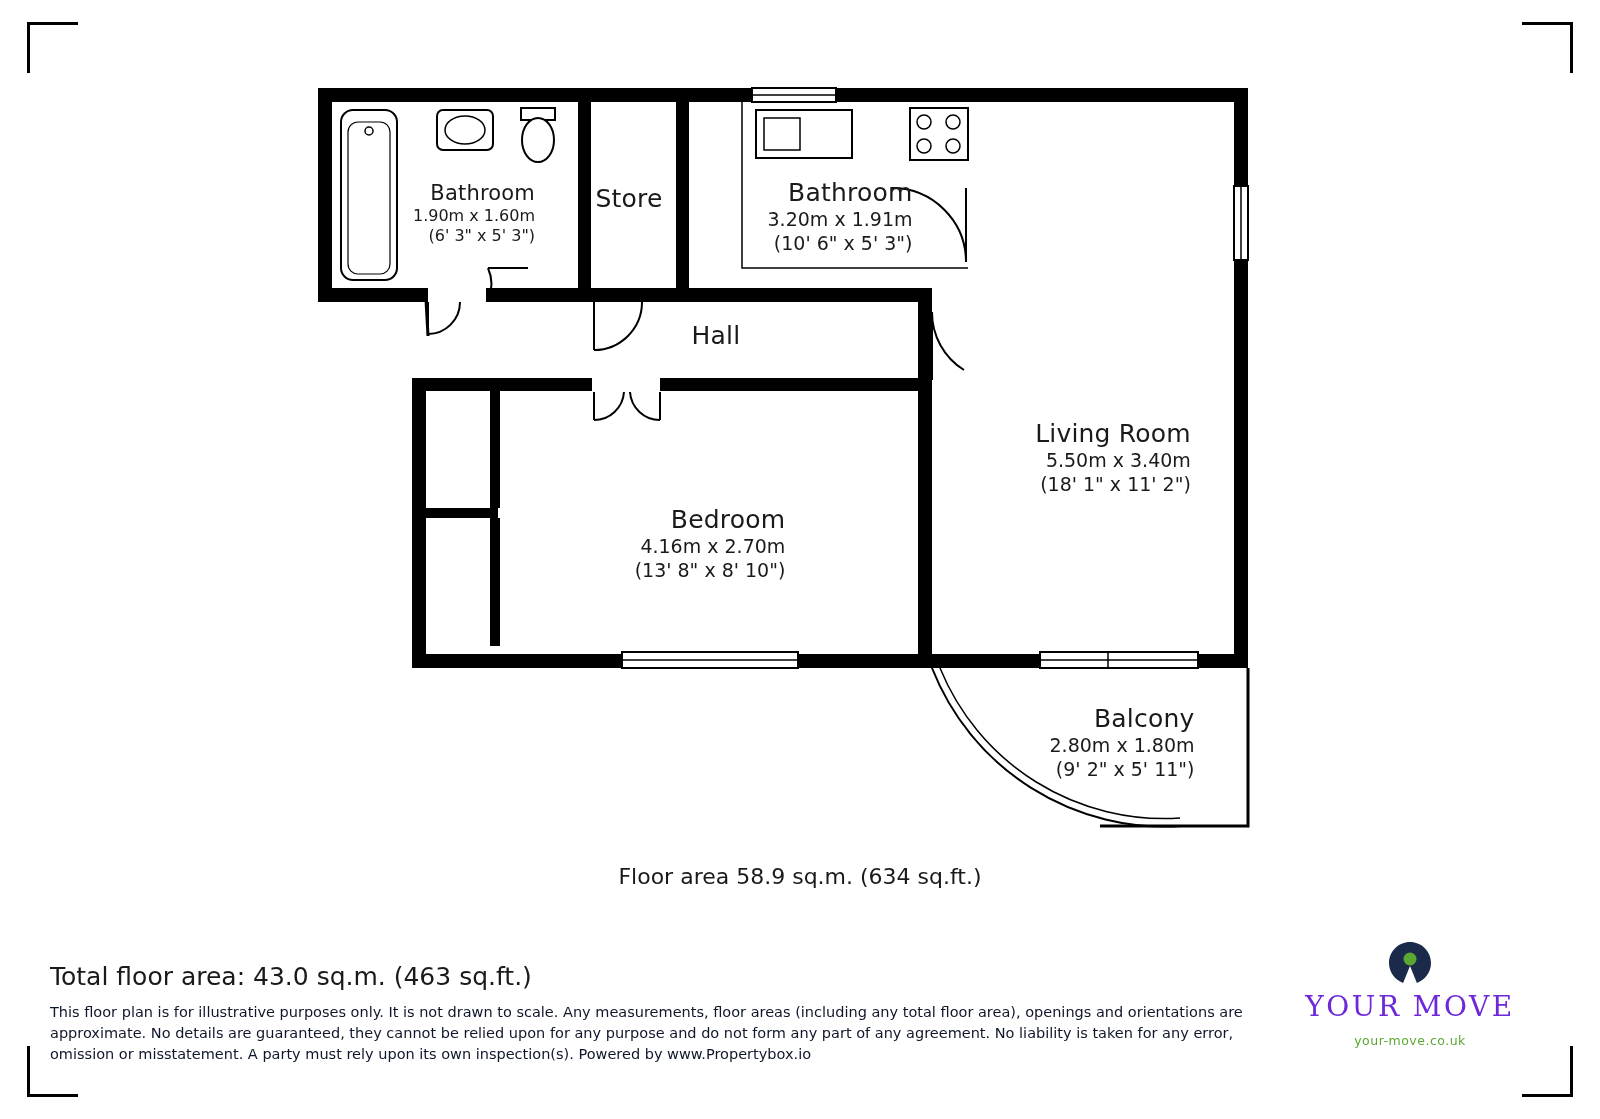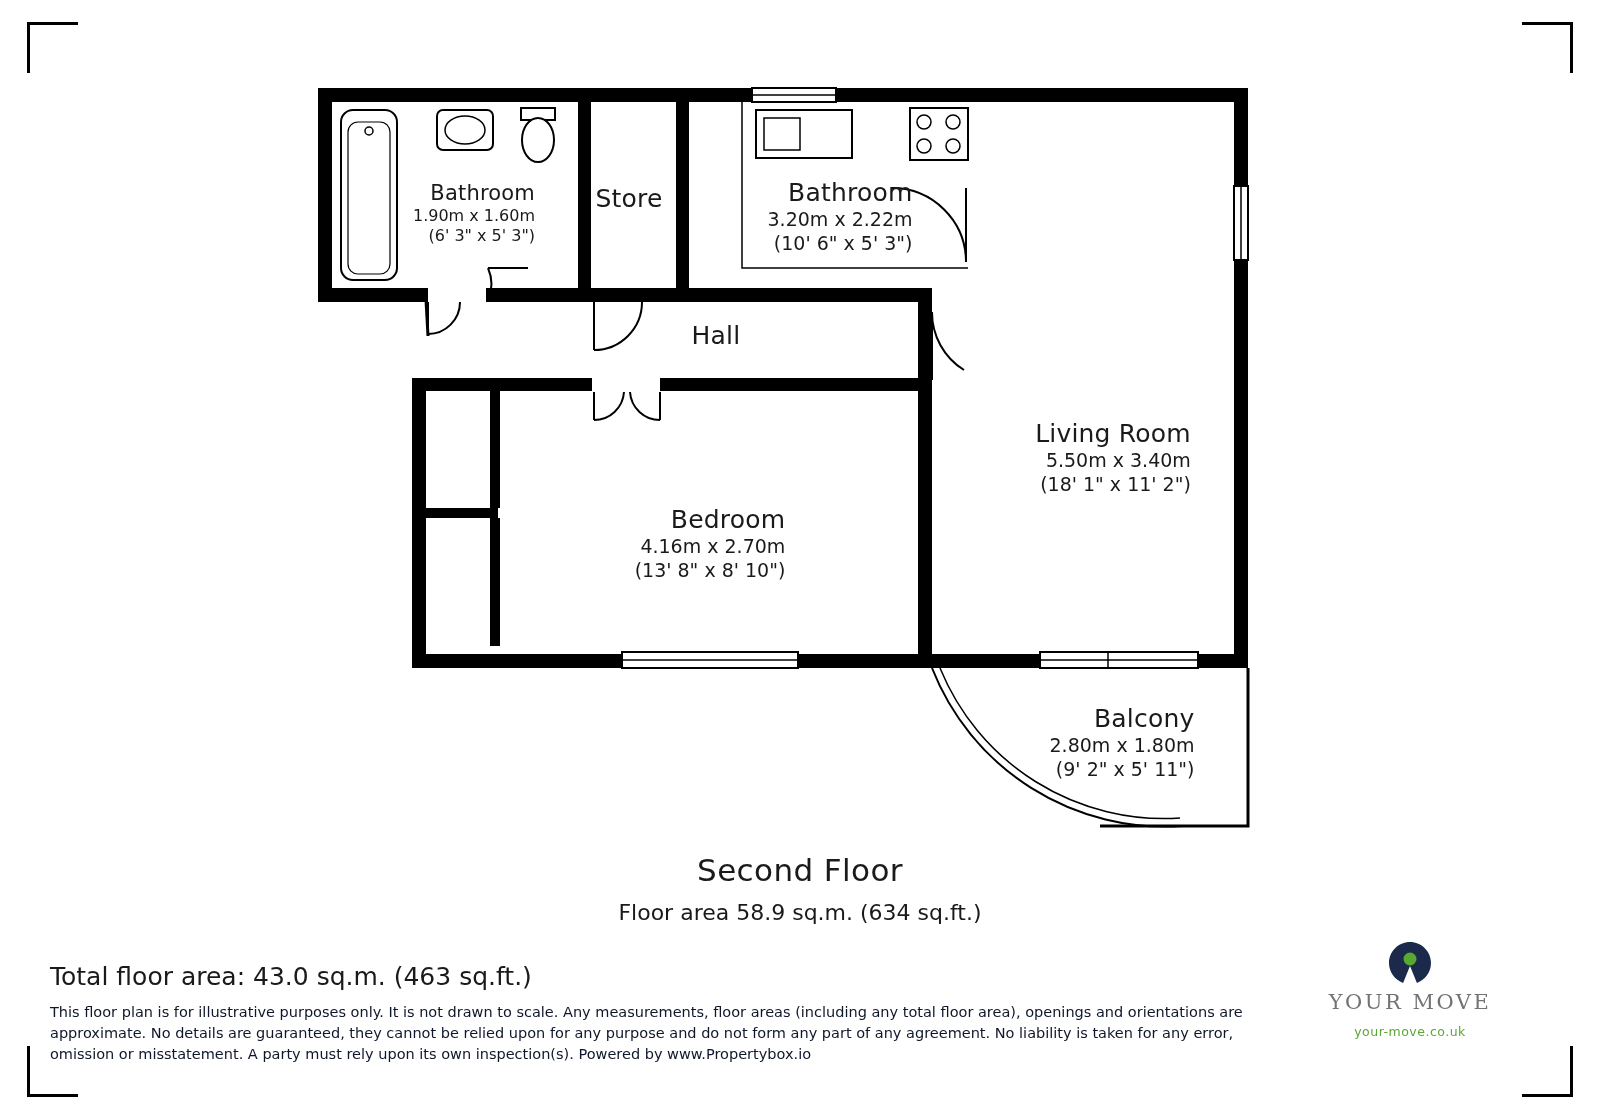--- a/index.html
+++ b/index.html
@@ -80,23 +80,23 @@
     color: #0f172a;
   }
   .brand {
     position: absolute;
     right: 55px;
     top: 940px;
     width: 270px;
     text-align: center;
   }
   .brand-name {
-    font-size: 21px;
+    font-size: 28px;
     letter-spacing: 2.5px;
-    color: #737373;
+    color: #6d28d9;
     font-family: "DejaVu Serif", serif;
   }
   .brand-url {
     font-size: 12.5px;
     letter-spacing: .5px;
     color: #5aa832;
     margin-top: 10px;
   }
   .brand-logo { display: block; margin: 0 auto 4px; }
 </style>
@@ -218,21 +218,21 @@
   <span class="dim sm">1.90m x 1.60m</span>
   <span class="dim sm">(6' 3" x 5' 3")</span>
 </div>
 
 <div class="label" style="left:629px; top:183px; transform:translateX(-50%);">
   <span class="rname">Store</span>
 </div>
 
 <div class="label" style="left:840px; top:177px; transform:translateX(-50%);">
   <span class="rname">Bathroom</span>
-  <span class="dim">3.20m x 2.22m</span>
+  <span class="dim">3.20m x 1.91m</span>
   <span class="dim">(10' 6" x 5' 3")</span>
 </div>
 
 <div class="label" style="left:676px; top:320px; transform:translateX(-50%);margin-left:40px;">
   <span class="rname">Hall</span>
 </div>
 
 <div class="label" style="left:1113px; top:418px; transform:translateX(-50%);">
   <span class="rname">Living Room</span>
   <span class="dim">5.50m x 3.40m</span>
@@ -245,21 +245,20 @@
   <span class="dim">(13' 8" x 8' 10")</span>
 </div>
 
 <div class="label" style="left:1122px; top:703px; transform:translateX(-50%);">
   <span class="rname">Balcony</span>
   <span class="dim">2.80m x 1.80m</span>
   <span class="dim">(9' 2" x 5' 11")</span>
 </div>
 
 <div class="footer-title" style="top:852px;">
-  <div class="floor-name">Second Floor</div>
   <div class="floor-area">Floor area 58.9 sq.m. (634 sq.ft.)</div>
 </div>
 
 <div class="total-area">Total floor area: 43.0 sq.m. (463 sq.ft.)</div>
 <div class="disclaimer">This floor plan is for illustrative purposes only. It is not drawn to scale. Any measurements, floor areas (including any total floor area), openings and orientations are approximate. No details are guaranteed, they cannot be relied upon for any purpose and do not form any part of any agreement. No liability is taken for any error, omission or misstatement. A party must rely upon its own inspection(s). Powered by www.Propertybox.io</div>
 
 <div class="brand">
   <svg class="brand-logo" width="46" height="46" viewBox="0 0 46 46">
     <path d="M23 2 C11.4 2 2 11.4 2 23 c0 9.2 5.9 17 14.1 19.9 L23 26 l6.9 16.9 C38.1 40 44 32.2 44 23 44 11.4 34.6 2 23 2 Z" fill="#1b2a4a"></path>
     <circle cx="23" cy="19" r="6.5" fill="#5aa832"></circle>

